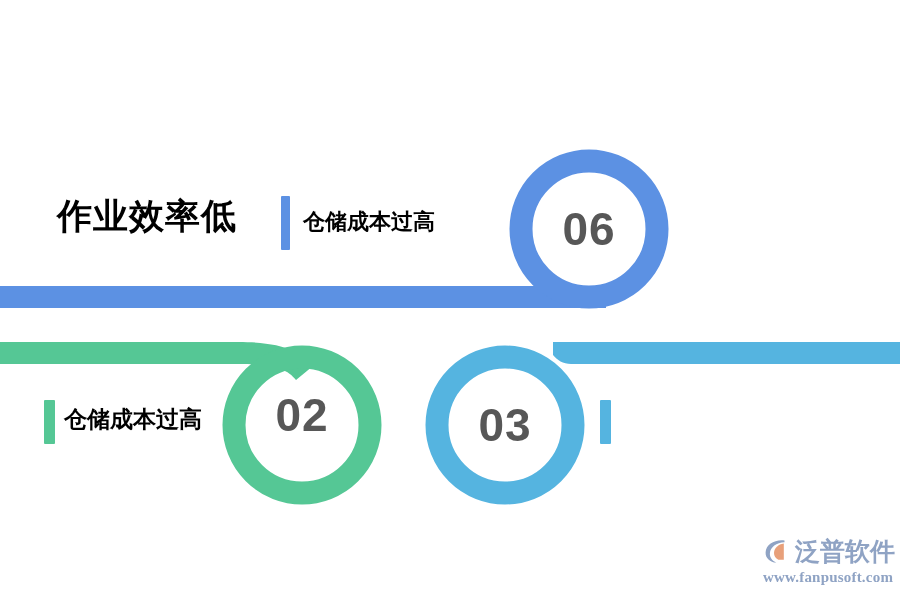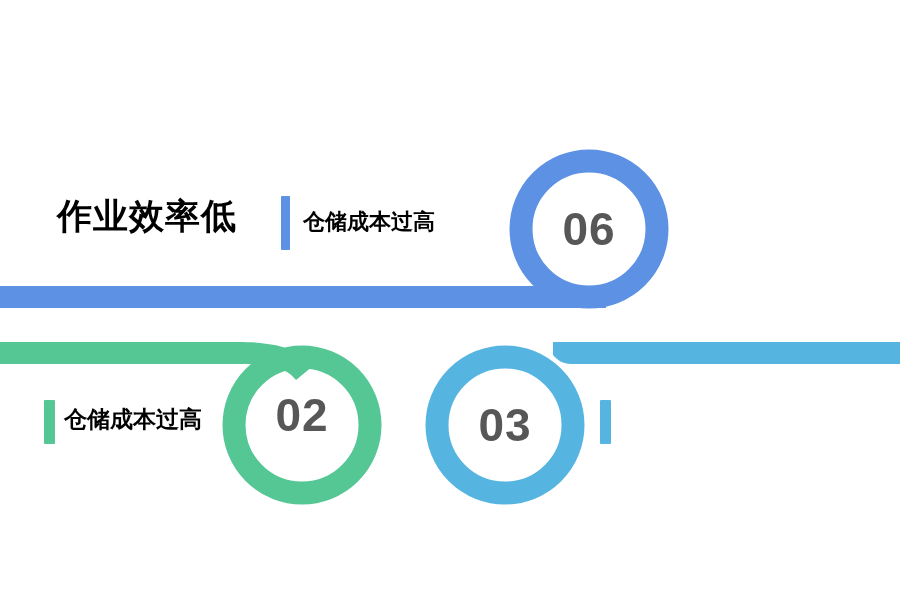--- a/index.html
+++ b/index.html
@@ -162,14 +162,26 @@
   <div class="ring-number" id="num-03">03</div>
 
   <div class="accent-bar" id="bar-headline"></div>
   <div class="accent-bar" id="bar-02"></div>
   <div class="accent-bar" id="bar-03"></div>
 
   <div class="cap" id="headline">作业效率低</div>
   <div class="cap" id="cap-01">仓储成本过高</div>
   <div class="cap" id="cap-02">仓储成本过高</div>
 
+  <div id="logo">
+    <div id="logo-row">
+      <svg id="logo-mark" viewBox="0 0 30 30" xmlns="http://www.w3.org/2000/svg">
+        <path d="M22.5,4.5 C13,3.2 4,8.5 3.6,16.2 C3.3,22.2 8.2,26.4 14.3,26.6
+                 C10.1,24.6 7.6,21.3 7.9,17.2 C8.3,11.3 14.4,6.6 22.5,6.3 Z" fill="#8fa3c4"></path>
+        <path d="M21.8,7.6 C16.2,8.4 12.2,12.1 12.0,16.8 C11.9,19.9 13.6,22.4 16.4,23.8
+                 L21.8,23.8 Z" fill="#e8a07a"></path>
+      </svg>
+      <div id="logo-word">泛普软件</div>
+    </div>
+    <div id="logo-url">www.fanpusoft.com</div>
+  </div>
 
 </div>
 
 </body></html>

